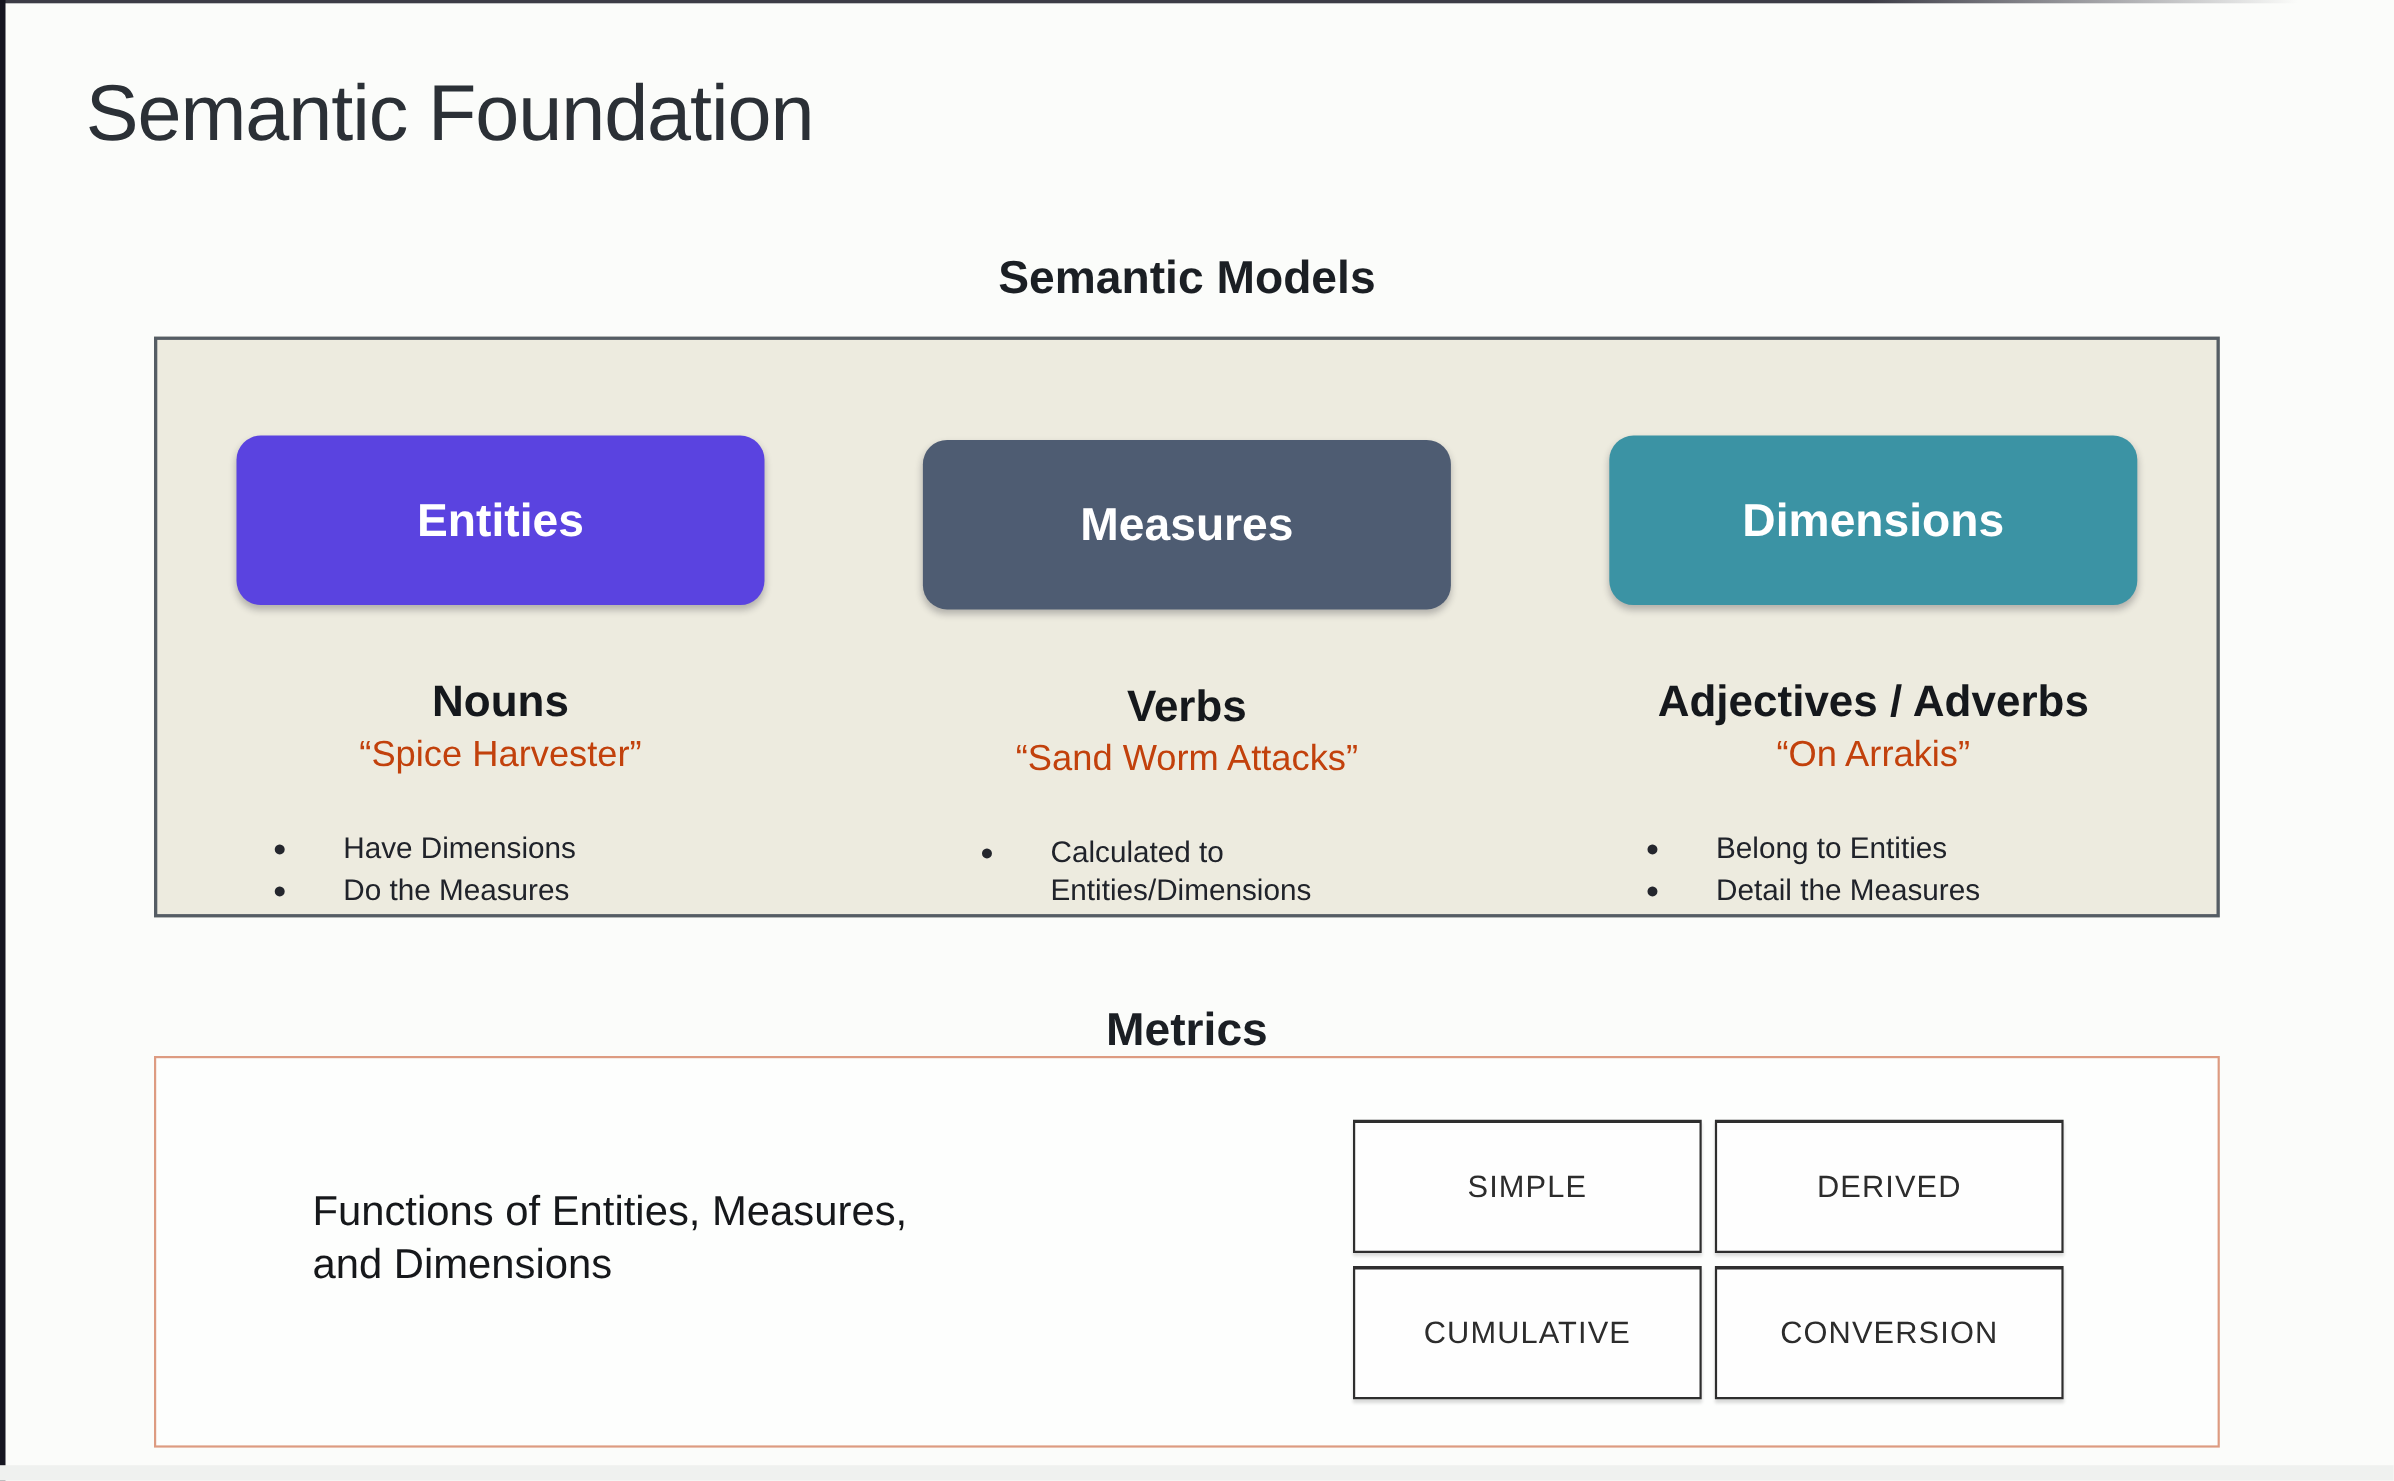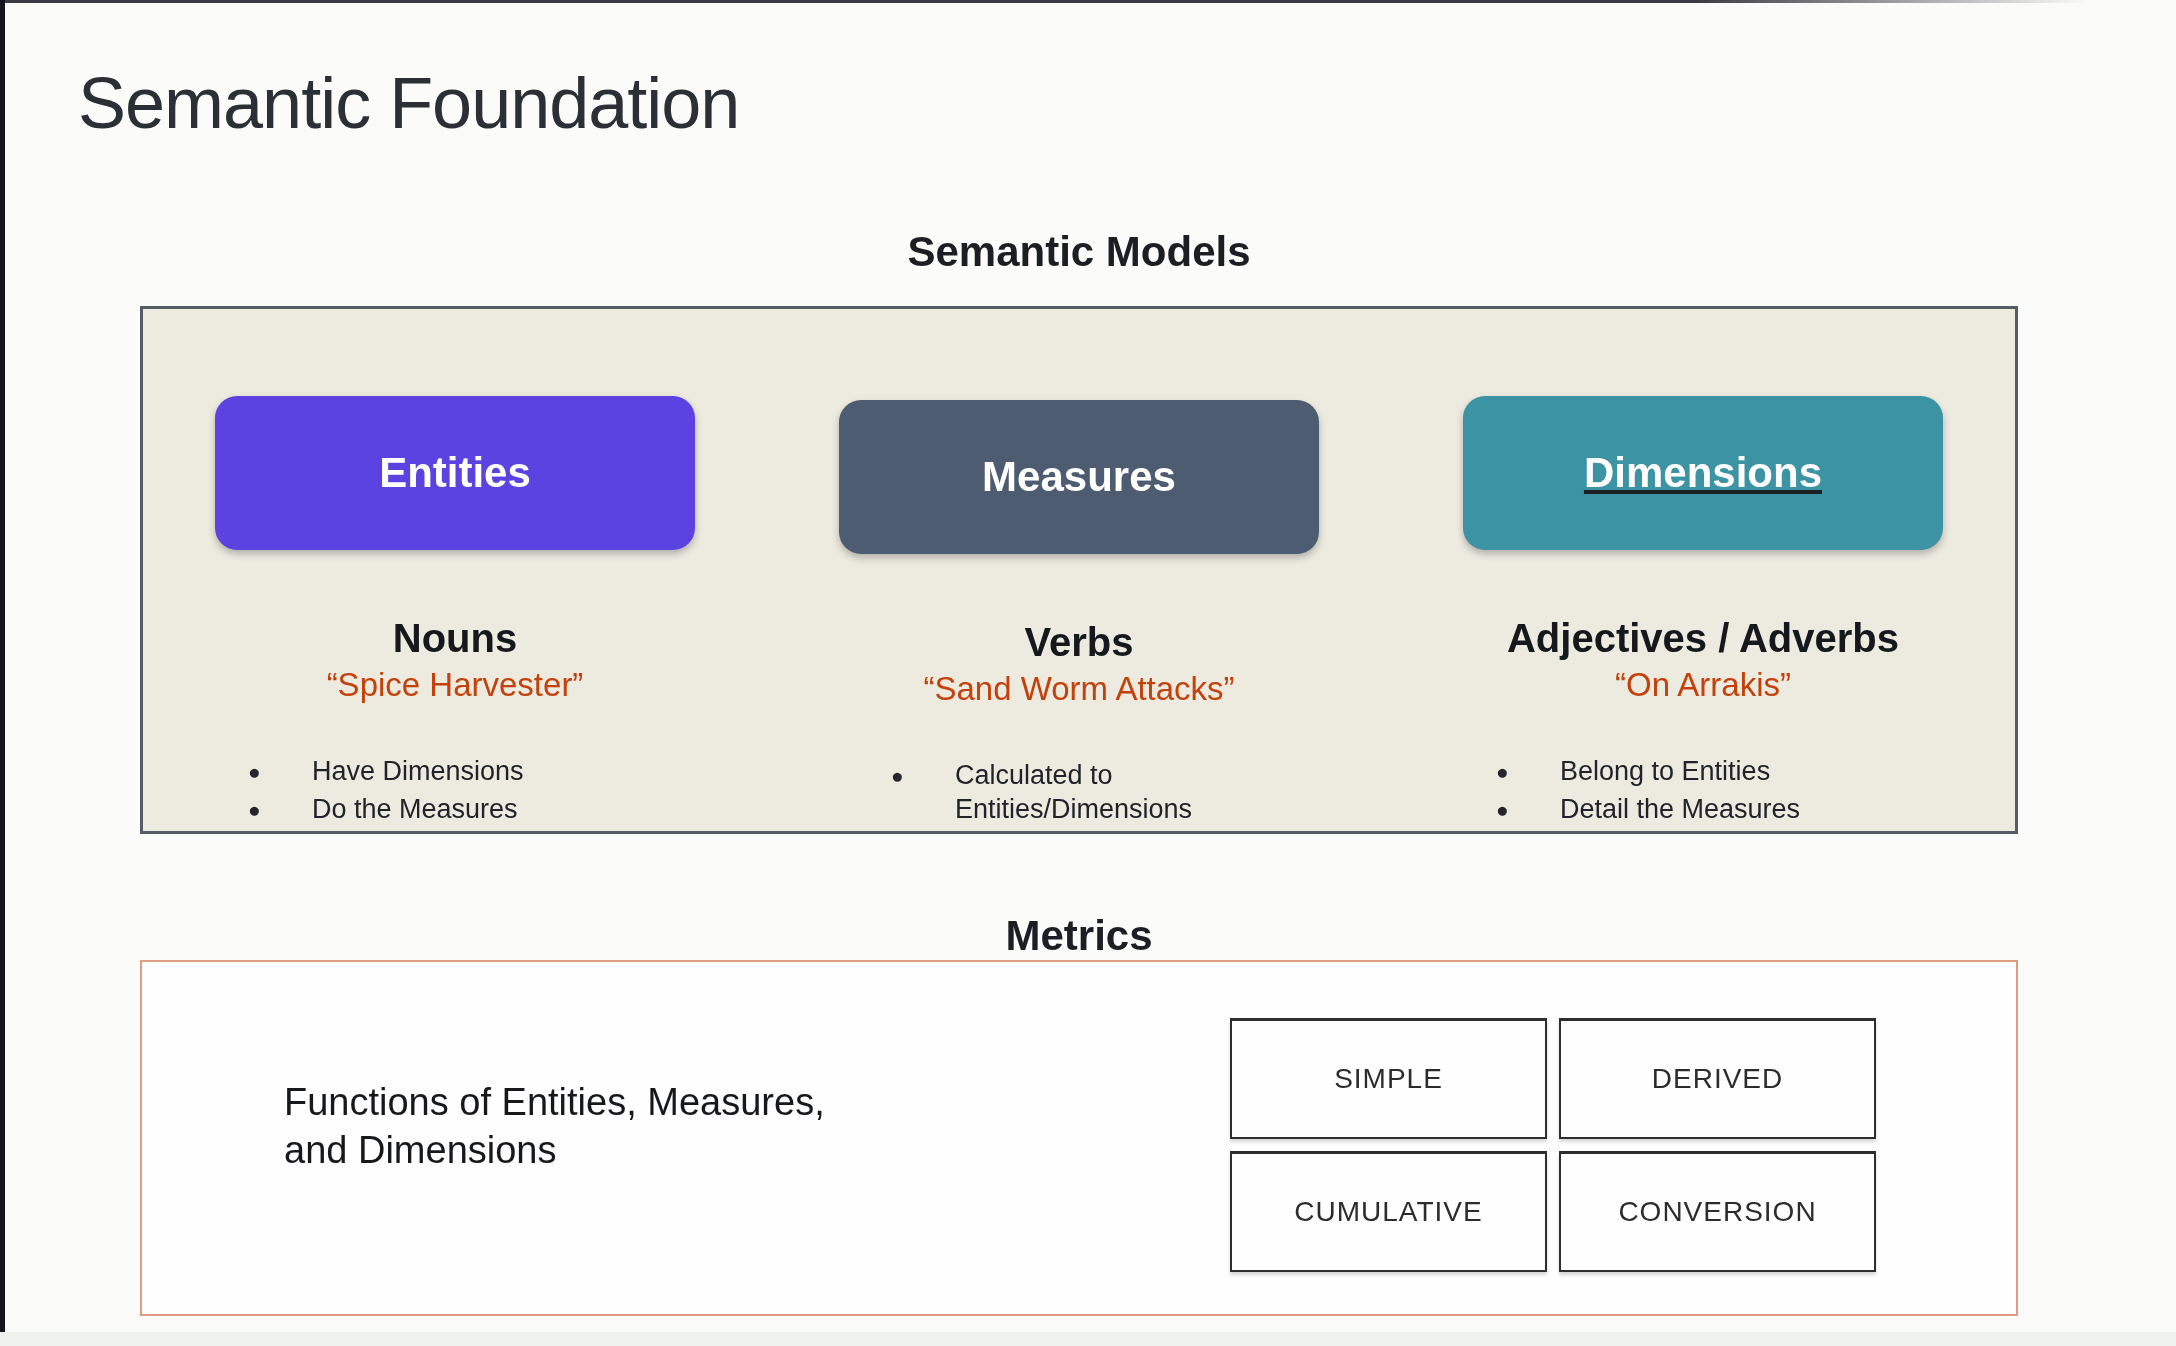--- a/index.html
+++ b/index.html
@@ -197,21 +197,21 @@
         <span class="pill-label">Measures</span>
       </div>
       <div class="model-role">Verbs</div>
       <div class="model-example">“Sand Worm Attacks”</div>
       <ul class="model-bullets">
         <li>Calculated to Entities/Dimensions</li>
       </ul>
     </div>
 
     <div class="model-col model-col-3">
-      <div class="pill" style="background-color: rgb(59, 147, 164); text-decoration: underline;">
+      <div class="pill" style="background-color: rgb(59, 147, 164);">
         <span class="pill-label">Dimensions</span>
       </div>
       <div class="model-role">Adjectives / Adverbs</div>
       <div class="model-example">“On Arrakis”</div>
       <ul class="model-bullets">
         <li>Belong to Entities</li>
         <li>Detail the Measures</li>
       </ul>
     </div>
 

